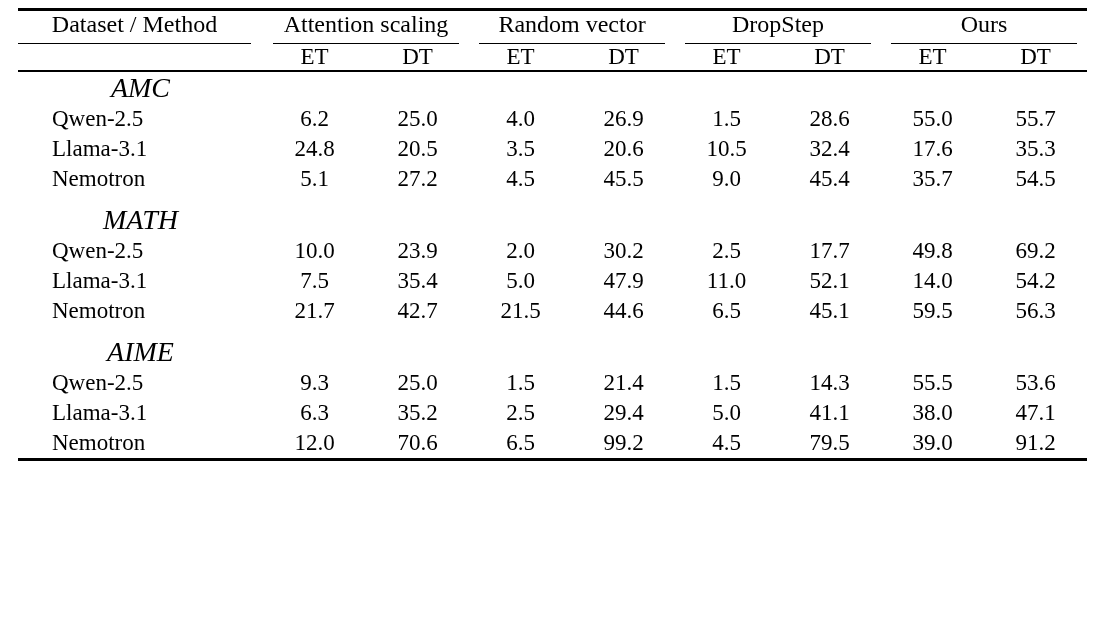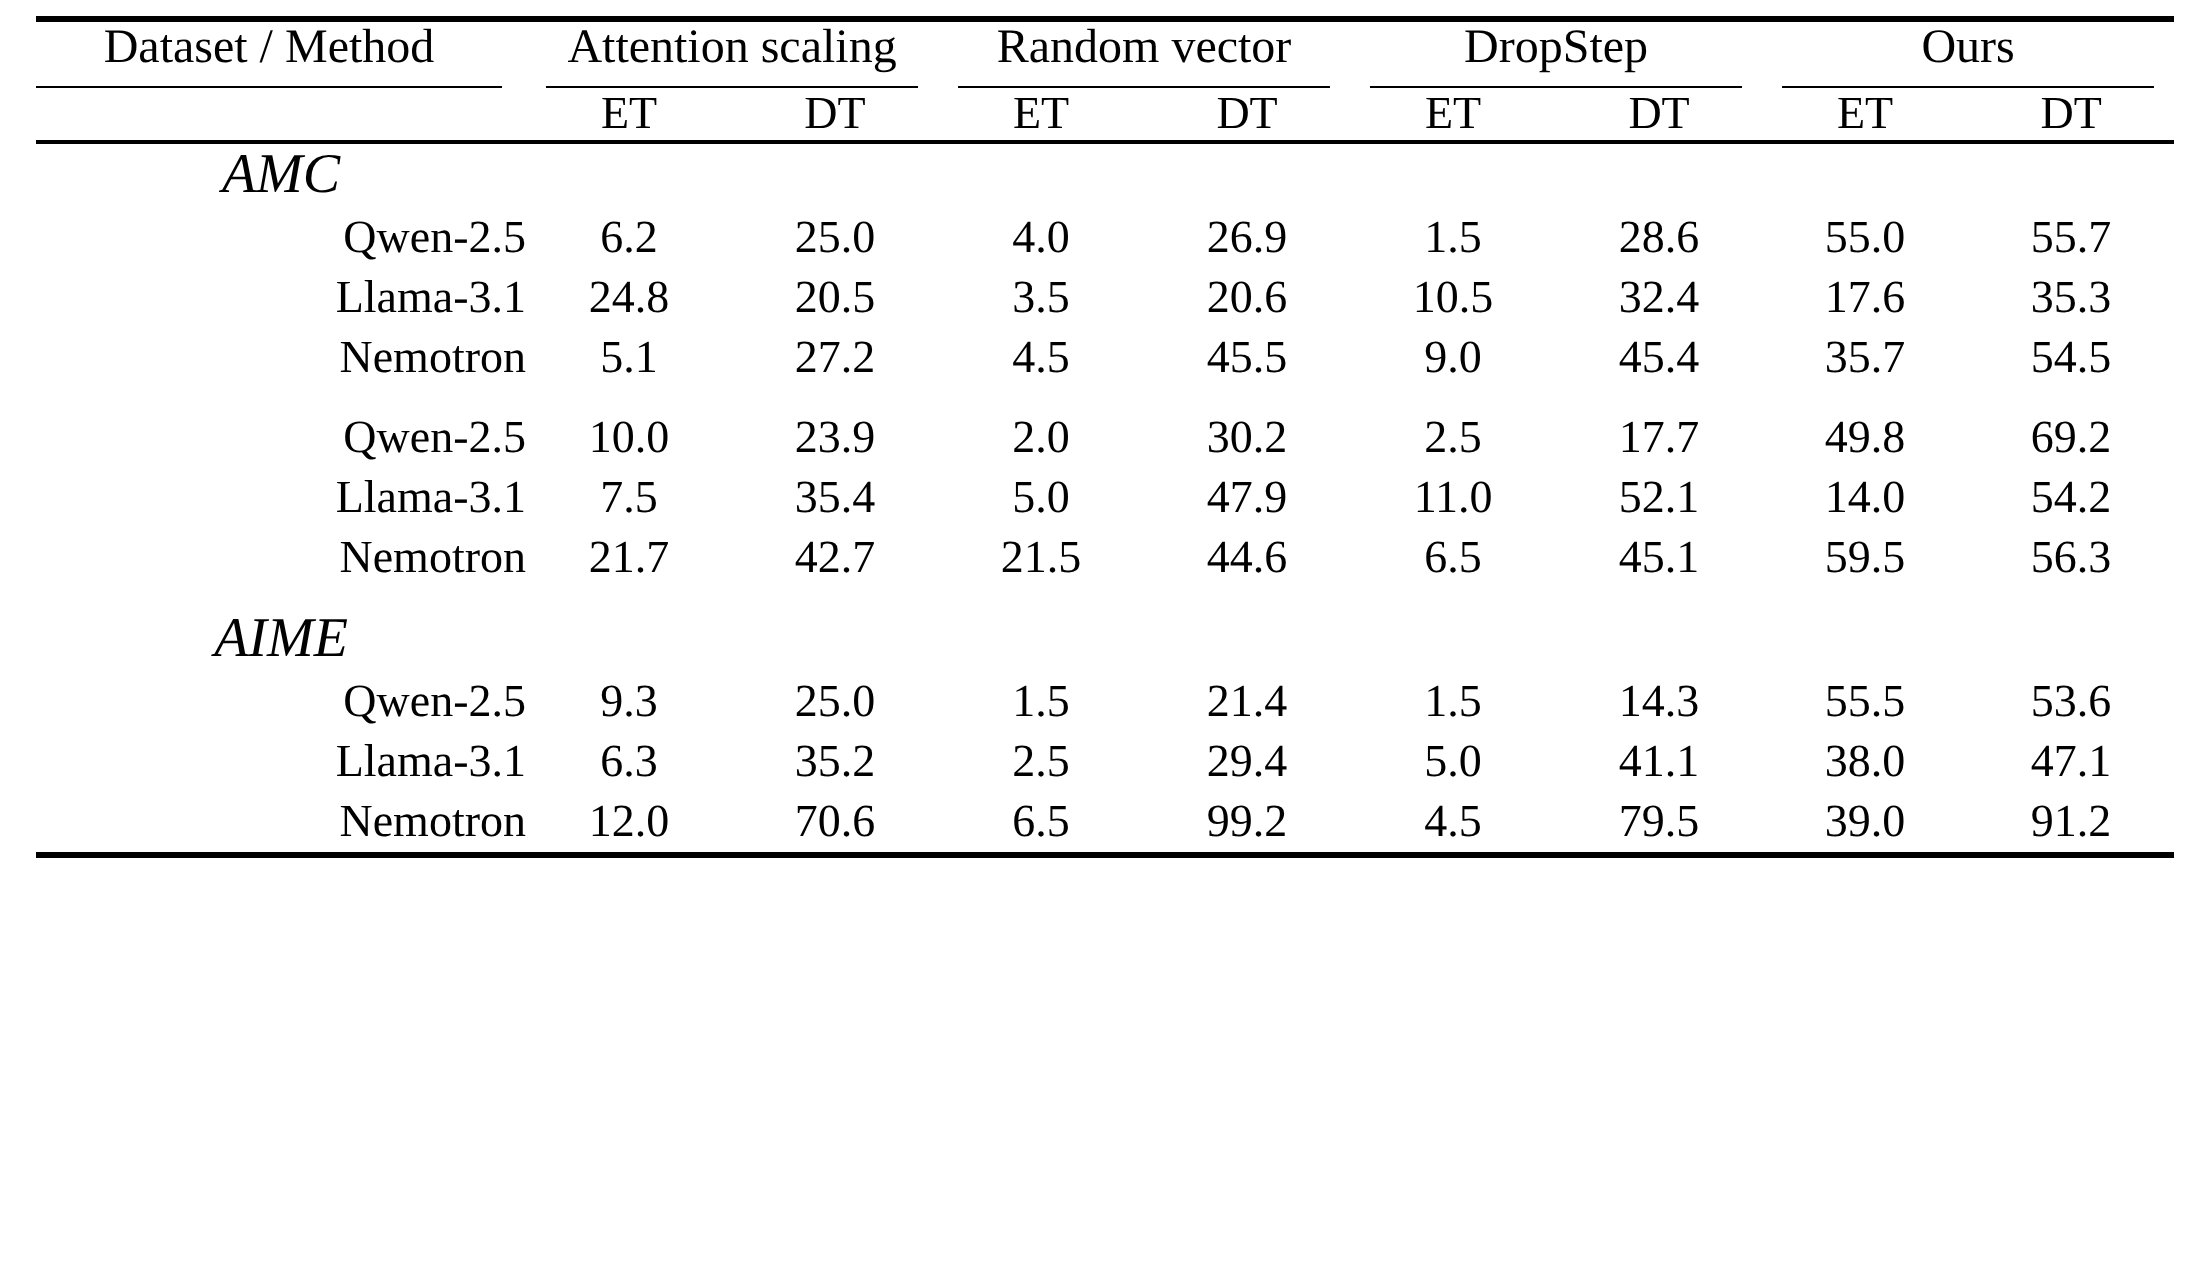--- a/index.html
+++ b/index.html
@@ -67,21 +67,21 @@
     text-align: left;
     font-style: italic;
     font-size: 28px;
     padding: 12px 0 3px 4px;
   }
   .data-row td {
     padding: 5px 0 5px 0;
     height: 30px;
   }
   .data-row td.rowlabel {
-    text-align: right;
+    text-align: left;
     padding-left: 34px;
     font-style: normal;
   }
   .bold { font-weight: bold; }
   .spacer-row td { height: 10px; }
   col.c-label { width: 245px; }
   col.c-num { width: 103px; }
 </style>
 </head>
 <body>
@@ -161,20 +161,24 @@
           <td>4.5</td>
           <td>45.5</td>
           <td>9.0</td>
           <td>45.4</td>
           <td class="bold">35.7</td>
           <td class="bold">54.5</td>
         </tr>
         <tr class="spacer-row">
           <td colspan="9"></td>
         </tr>
+        <tr class="group-label">
+          <td>MATH</td>
+          <td colspan="8"></td>
+        </tr>
         <tr class="data-row">
           <td class="rowlabel">Qwen-2.5</td>
           <td>10.0</td>
           <td>23.9</td>
           <td>2.0</td>
           <td>30.2</td>
           <td>2.5</td>
           <td>17.7</td>
           <td class="bold">49.8</td>
           <td class="bold">69.2</td>

